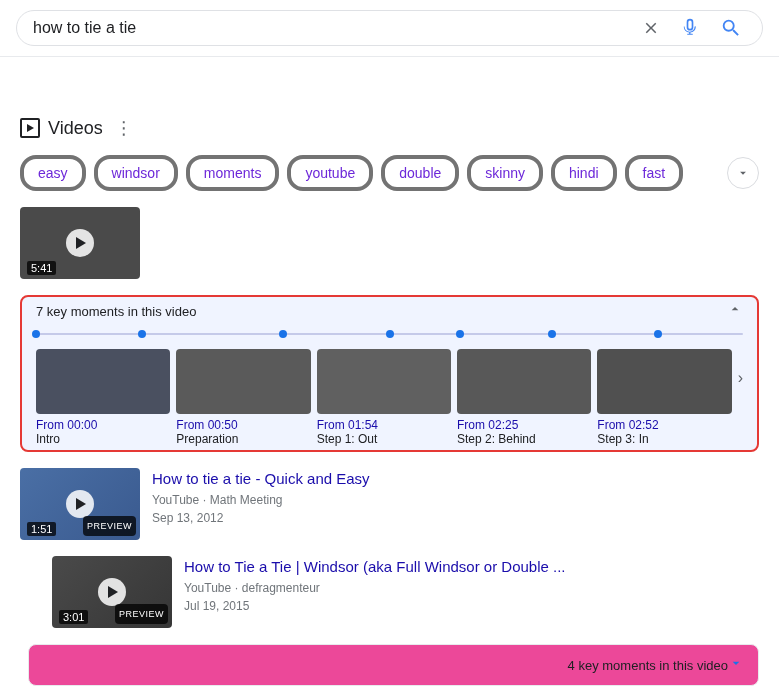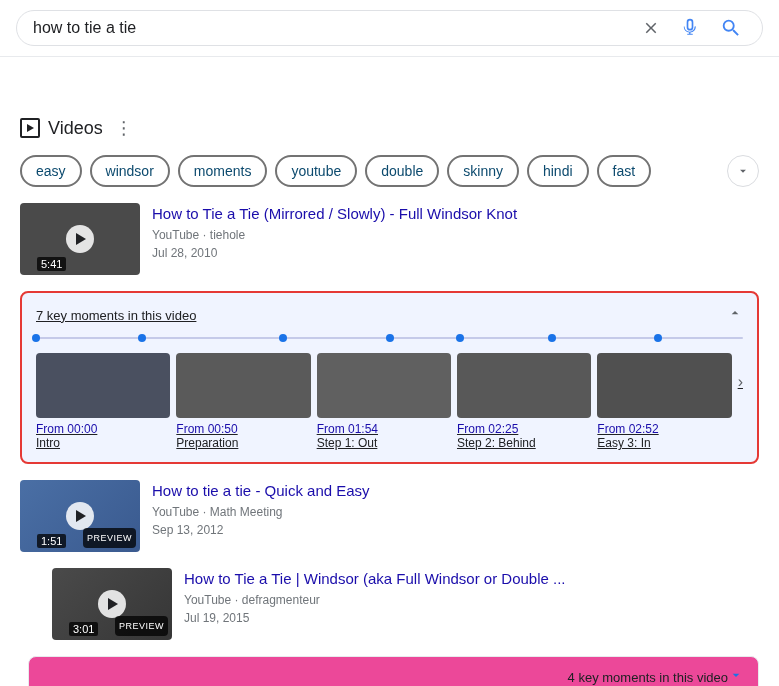--- a/index.html
+++ b/index.html
@@ -89,25 +89,25 @@
 
     
     .filter-chips {
       display: flex;
       gap: 8px;
       flex-wrap: nowrap;
       margin-bottom: 16px;
       align-items: center;
     }
     .chip {
-      border: 2px solid #737373;
+      border: 4px solid #737373;
       border-radius: 16px;
       padding: 6px 14px;
       font-size: 14px;
-      color: #0c4a6e;
+      color: #6d28d9;
       cursor: pointer;
       white-space: nowrap;
       background: #fff;
     }
     .chip-expand {
       border: 1px solid #dadce0;
       border-radius: 50%;
       width: 32px;
       height: 32px;
       display: flex;
@@ -130,21 +130,21 @@
       height: 72px;
       border-radius: 4px;
       background: #555;
       position: relative;
       flex-shrink: 0;
       overflow: hidden;
     }
     .thumbnail-duration {
       position: absolute;
       bottom: 4px;
-      left: 17px;
+      left: 7px;
       background: rgba(0,0,0,0.75);
       color: #fff;
       font-size: 11px;
       padding: 1px 4px;
       border-radius: 2px;
     }
     .thumbnail-preview {
       position: absolute;
       bottom: 4px;
       right: 4px;
@@ -189,23 +189,22 @@
       font-size: 12px;
       color: #70757a;
       margin-top: 4px;
     }
 
     
     .key-moments-box {
       border: 2.5px solid #e53935;
       border-radius: 8px;
       background: #f0f4ff;
-      padding: 12px 14px;
+      padding: 4px 14px;
       margin-bottom: 16px;
-      text-decoration: underline;
     }
     .key-moments-header {
       display: flex;
       justify-content: space-between;
       align-items: center;
       margin-bottom: 10px;
     }
     .key-moments-title {
       font-size: 13px;
       color: #202124;
@@ -356,25 +355,20 @@
     </button>
   </div>
 
   <div class="video-result">
     <div class="thumbnail thumb-dark">
       <div class="play-btn">
         <div class="play-triangle"></div>
       </div>
       <span class="thumbnail-duration">5:41</span>
     </div>
-    <div class="video-info">
-      <a class="video-title">How to Tie a Tie (Mirrored / Slowly) - Full Windsor Knot</a>
-      <div class="video-meta">YouTube · tiehole</div>
-      <div class="video-meta">Jul 28, 2010</div>
-    </div>
   </div>
 
   <div class="key-moments-box">
     <div class="key-moments-header">
       <span class="key-moments-title">7 key moments in this video</span>
       <button class="collapse-btn">
         <svg width="16" height="16" viewBox="0 0 24 24" fill="#5f6368">
           <path d="M7 14l5-5 5 5z"></path>
         </svg>
       </button>
@@ -408,21 +402,21 @@
         <div class="moment-label">Step 1: Out</div>
       </div>
       <div class="moment-item">
         <div class="moment-thumb" style="background:#585858;"></div>
         <div class="moment-from">From 02:25</div>
         <div class="moment-label">Step 2: Behind</div>
       </div>
       <div class="moment-item">
         <div class="moment-thumb" style="background:#505050;"></div>
         <div class="moment-from">From 02:52</div>
-        <div class="moment-label">Easy 3: In</div>
+        <div class="moment-label">Step 3: In</div>
       </div>
       <div class="moments-nav">
         <button class="nav-arrow">›</button>
       </div>
     </div>
   </div>
 
   <div class="video-result">
     <div class="thumbnail thumb-med" style="background: linear-gradient(135deg, #4a6fa5 0%, #3a5a8f 100%);">
       <div class="play-btn">

